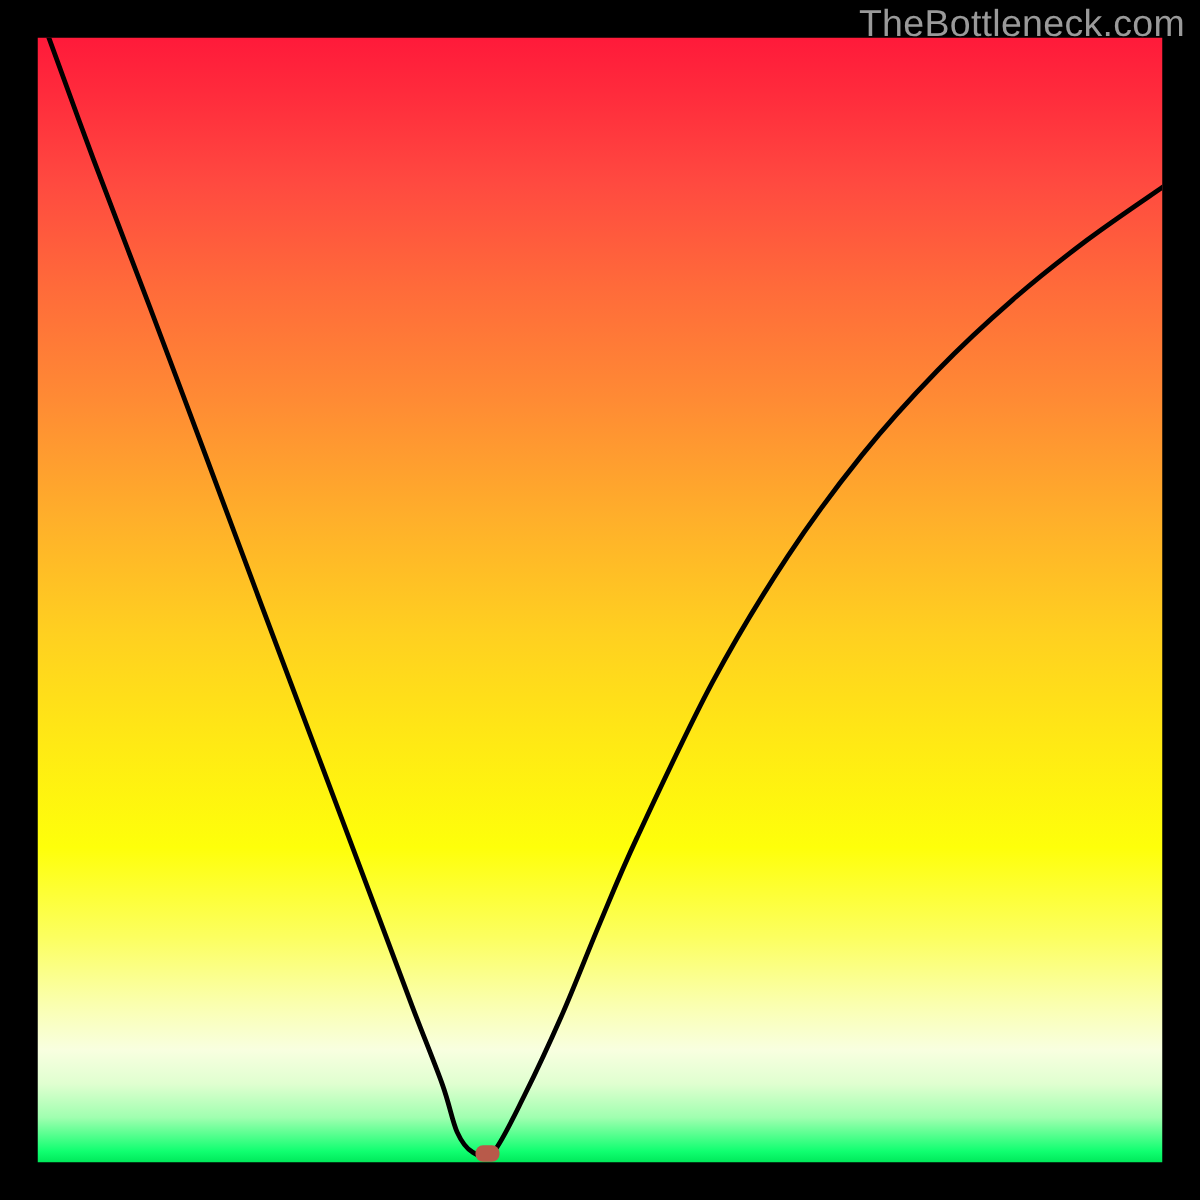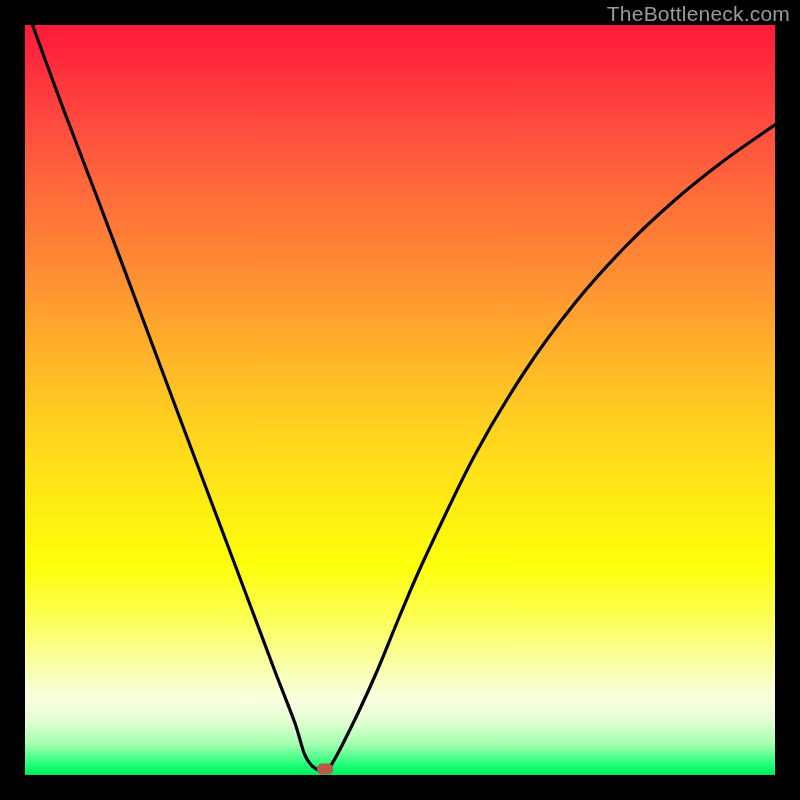--- a/index.html
+++ b/index.html
@@ -71,21 +71,21 @@
     width: 16px;
     height: 11px;
     border-radius: 5px;
     transform: translate(-50%, -50%);
   }
   .watermark {
     position: absolute;
     top: 2px;
     right: 10px;
     color: #9a9a9a;
-    font-size: 21px;
+    font-size: 25px;
     font-weight: 500;
     letter-spacing: 0.2px;
     z-index: 10;
   }
 </style>
 </head>
 <body>
 
 <div class="frame">
 

